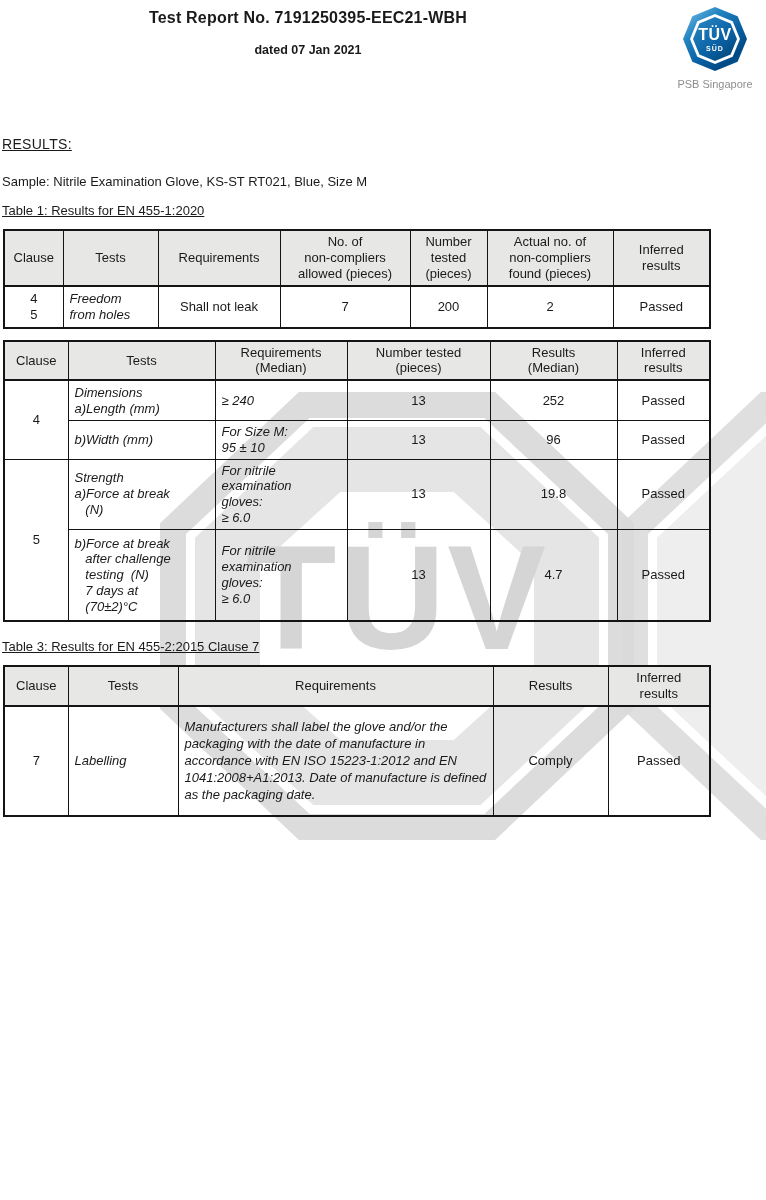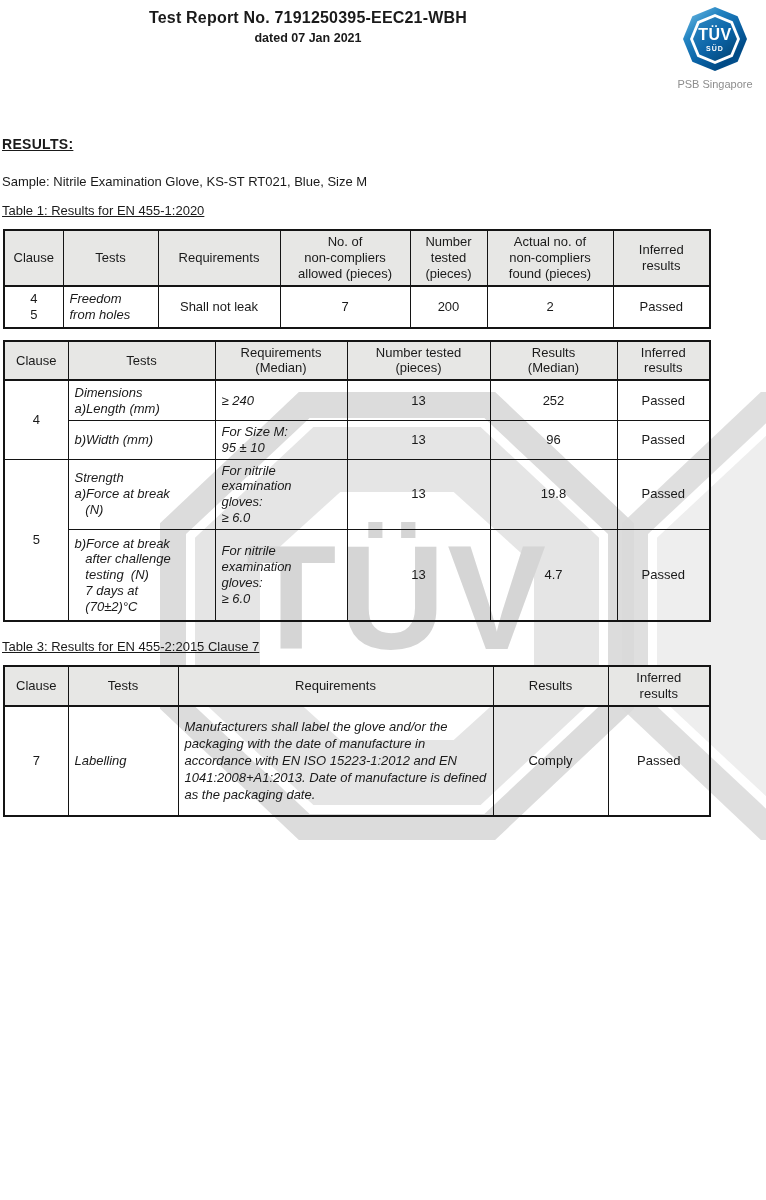--- a/index.html
+++ b/index.html
@@ -15,21 +15,21 @@
     height: 1200px;
     background: #ffffff;
     overflow: hidden;
   }
   .content { position: relative; z-index: 1; }
 
   
   .doc-header { position: relative; height: 102px; padding-top: 9px; }
   .title-block { width: 616px; text-align: center; }
   .report-title { font-size: 16px; font-weight: bold; letter-spacing: 0.2px; }
-  .report-date  { font-size: 12.5px; font-weight: bold; margin-top: 4px; }
+  .report-date  { font-size: 12.5px; font-weight: bold; margin-top: 16px; }
 
   .logo { position: absolute; top: 7px; right: 10px; width: 82px; text-align: center; }
   .oct-shape {
     clip-path: polygon(50% 0%, 14.6% 14.6%, 0% 50%, 14.6% 85.4%, 50% 100%, 85.4% 85.4%, 100% 50%, 85.4% 14.6%);
   }
   .logo-oct {
     position: relative; width: 64px; height: 64px; margin: 0 auto;
     background: linear-gradient(140deg, #7cc4e8 0%, #2384c2 30%, #0b63a6 55%, #004a85 78%, #0a5fa0 100%);
   }
   .logo-oct .ring { position: absolute; inset: 7px; background: #ffffff; }
@@ -37,21 +37,21 @@
     position: absolute; inset: 10px;
     background: linear-gradient(140deg, #2e8ac4 0%, #0b63a6 55%, #00416f 100%);
     display: flex; flex-direction: column; align-items: center; justify-content: center;
   }
   .logo-tuv { color: #ffffff; font-weight: bold; font-size: 16px; line-height: 1; letter-spacing: 0.5px; }
   .logo-sud { color: #ffffff; font-weight: bold; font-size: 7px; line-height: 1; margin-top: 2px; letter-spacing: 1px; }
   .logo-caption { margin-top: 7px; font-size: 11px; color: #8d8d8d; }
 
   
   .results-heading {
-    margin: 34px 0 0 2px; font-size: 14px; font-weight: bold;
+    margin: 34px 0 0 2px; font-size: 14px; font-weight: normal;
     text-decoration: underline; letter-spacing: 0.3px;
   }
   .sample-line { margin: 22px 0 0 2px; font-size: 13px; }
   .tbl-title { margin: 14px 0 0 2px; font-size: 13px; text-decoration: underline; }
 
   
   table {
     border-collapse: collapse; table-layout: fixed;
     width: 706px; margin: 11px 0 0 3px;
     background: transparent;

